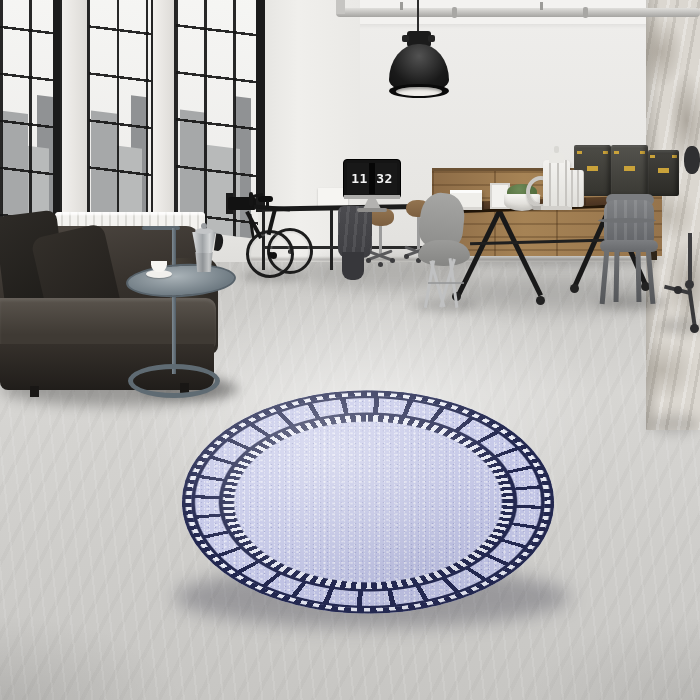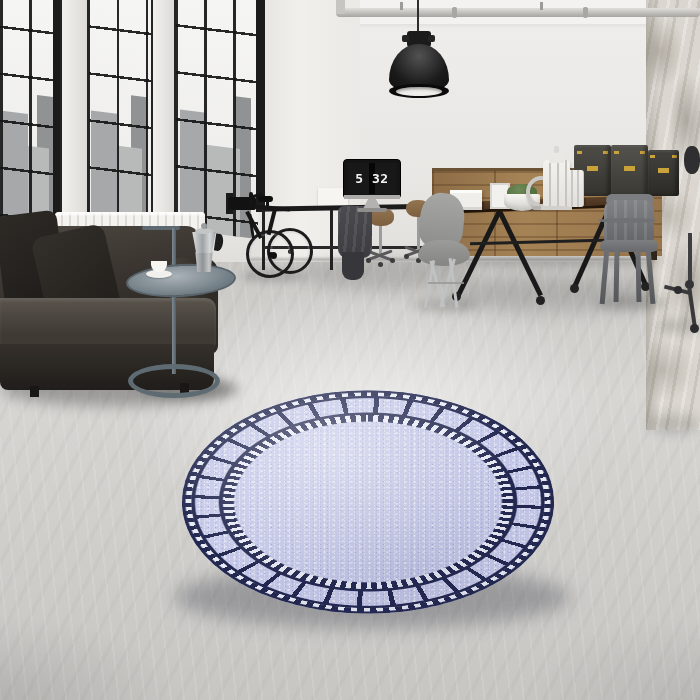--- a/index.html
+++ b/index.html
@@ -359,21 +359,21 @@
   <div class="oc-pole oc2-pole"></div>
   <div class="oc-bar oc2-bar1"></div>
   <div class="oc-bar oc2-bar2"></div>
   <div class="caster" style="left:404px;top:254px;"></div>
   <div class="caster" style="left:416px;top:258px;"></div>
   <div class="caster" style="left:428px;top:254px;"></div>
   <div class="cloth"></div>
   <div class="cloth-tail"></div>
   <div class="mon-bezel"></div>
   <div class="mon-screen">
-    <span>5 32</span>
+    <span>11 32</span>
   </div>
   <div class="mon-chin"></div>
   <div class="mon-stand"></div>
   <div class="mon-base"></div>
 
   <div class="rack-plate"></div>
   <div class="rack-arm"></div>
   <div class="wheel wheel-rear"></div>
   <div class="hub hub-rear"></div>
   <div class="wheel wheel-front"></div>

